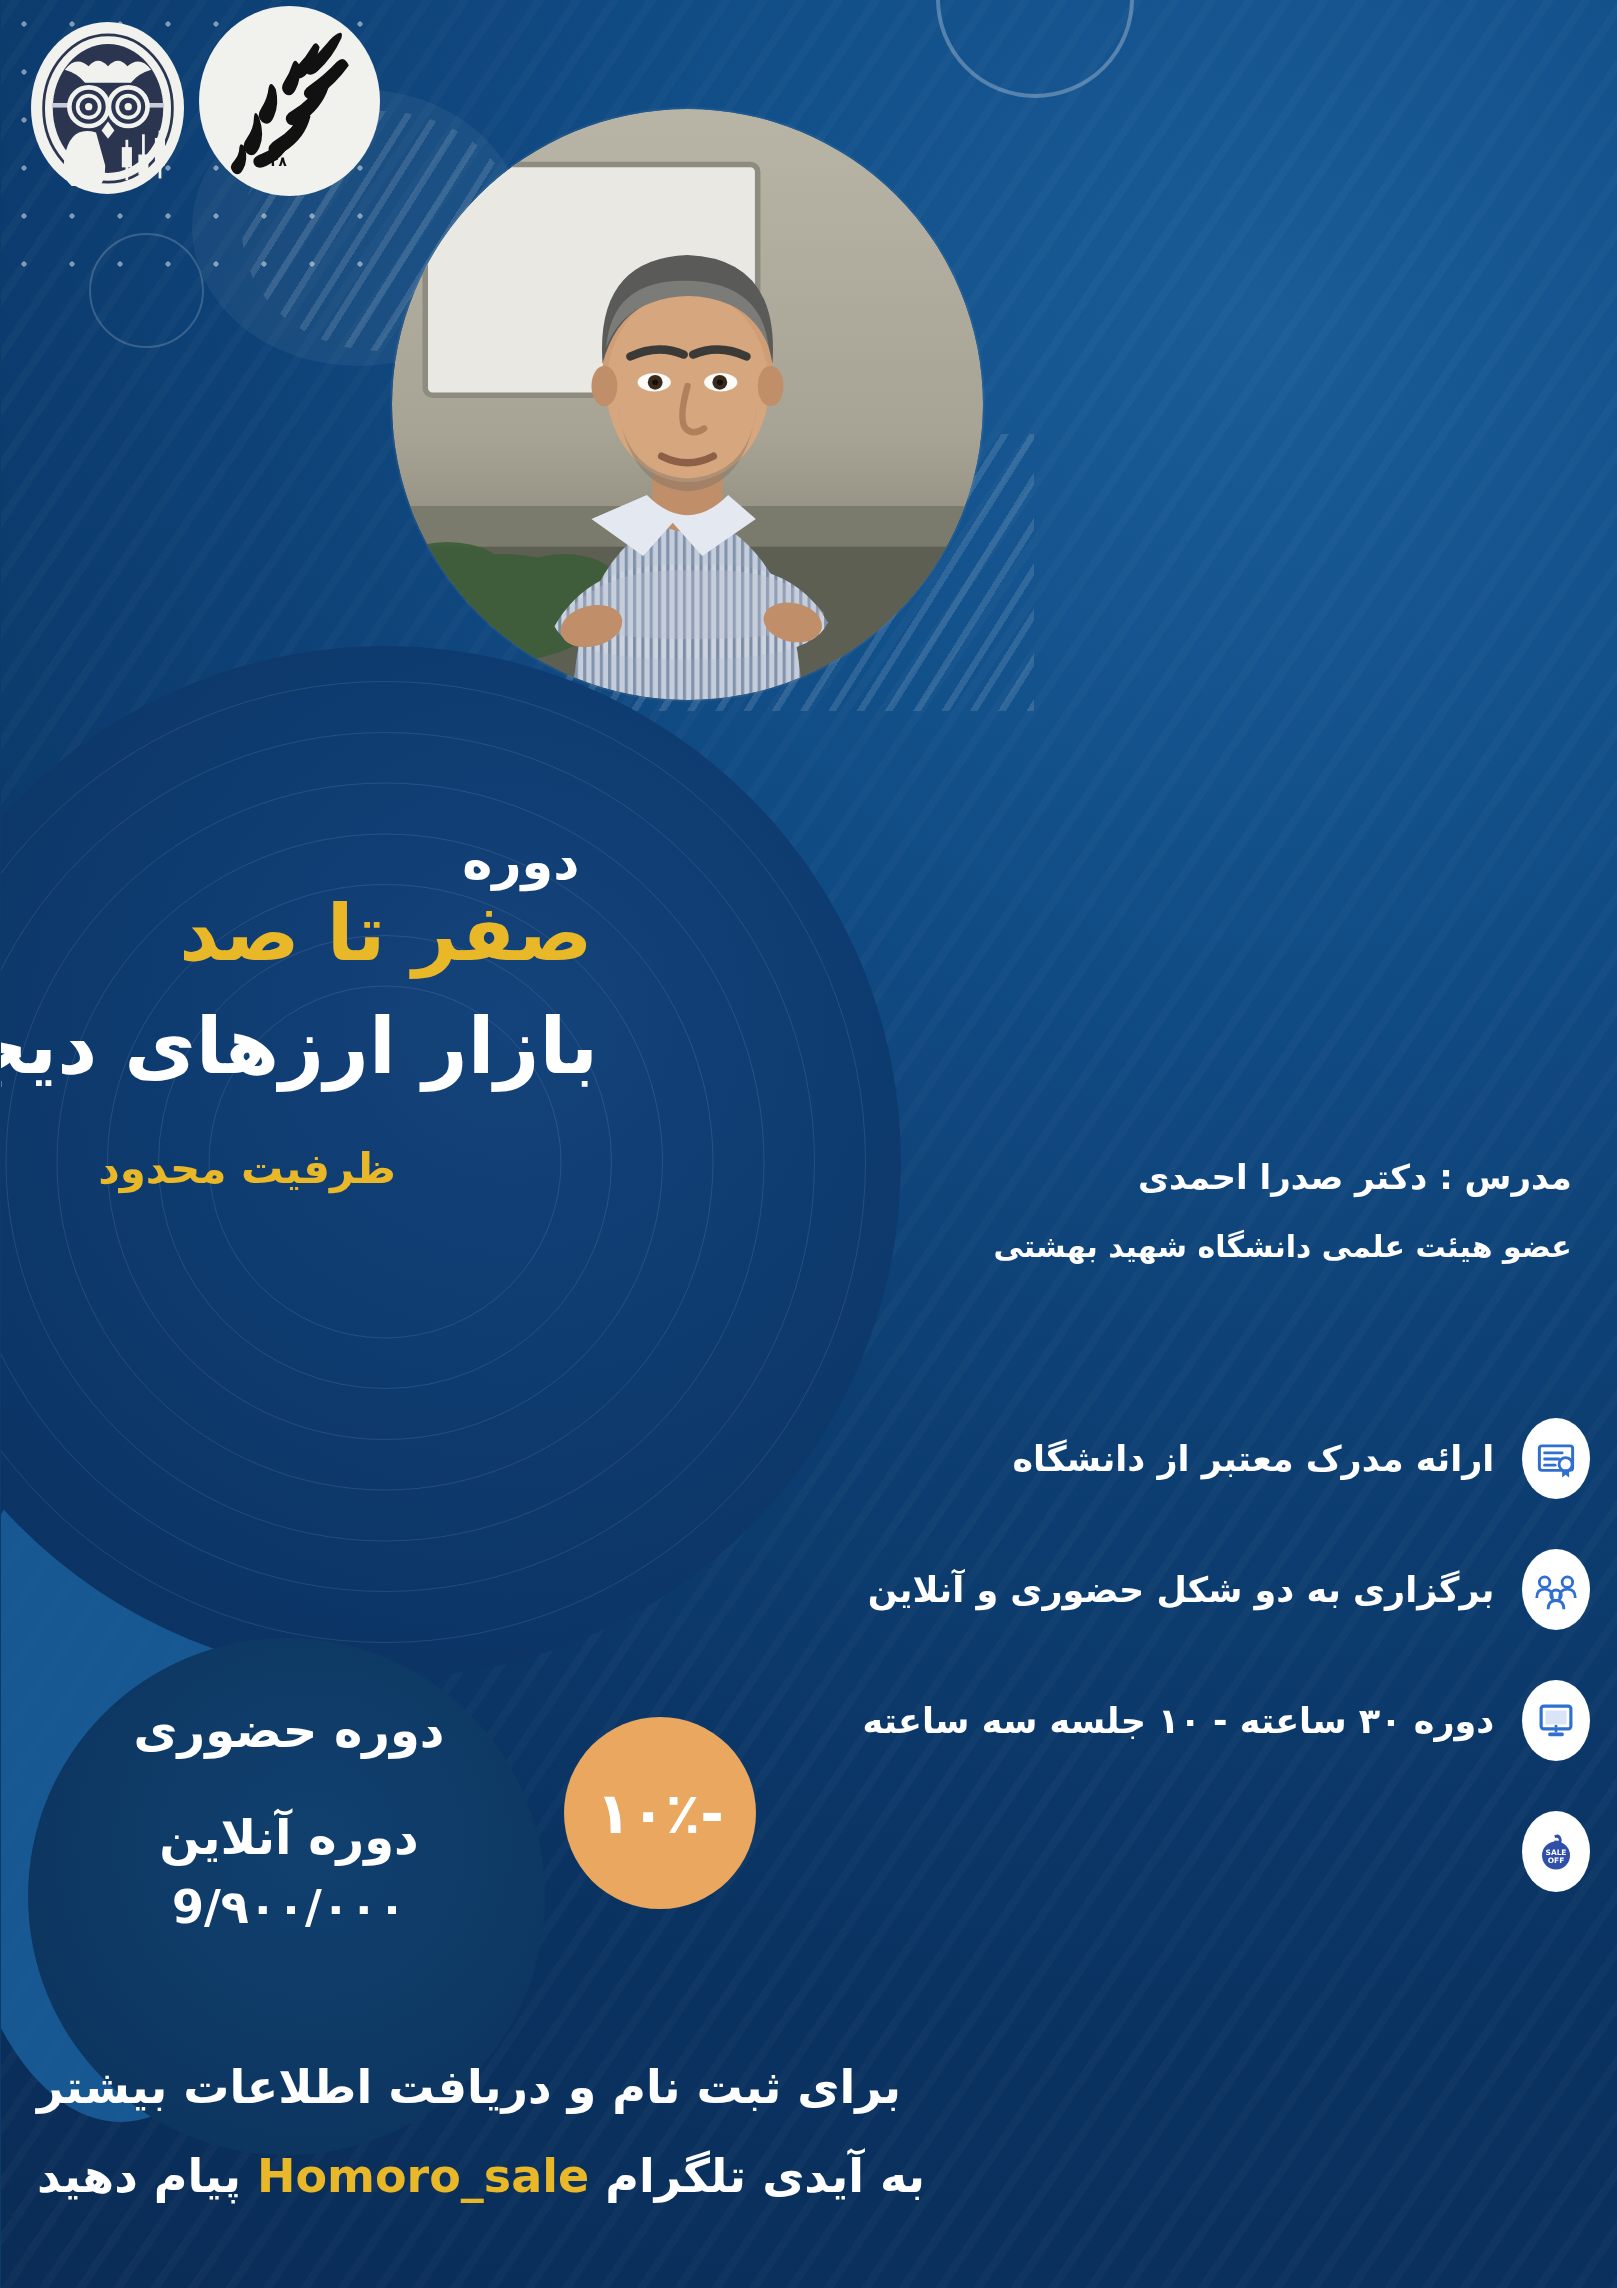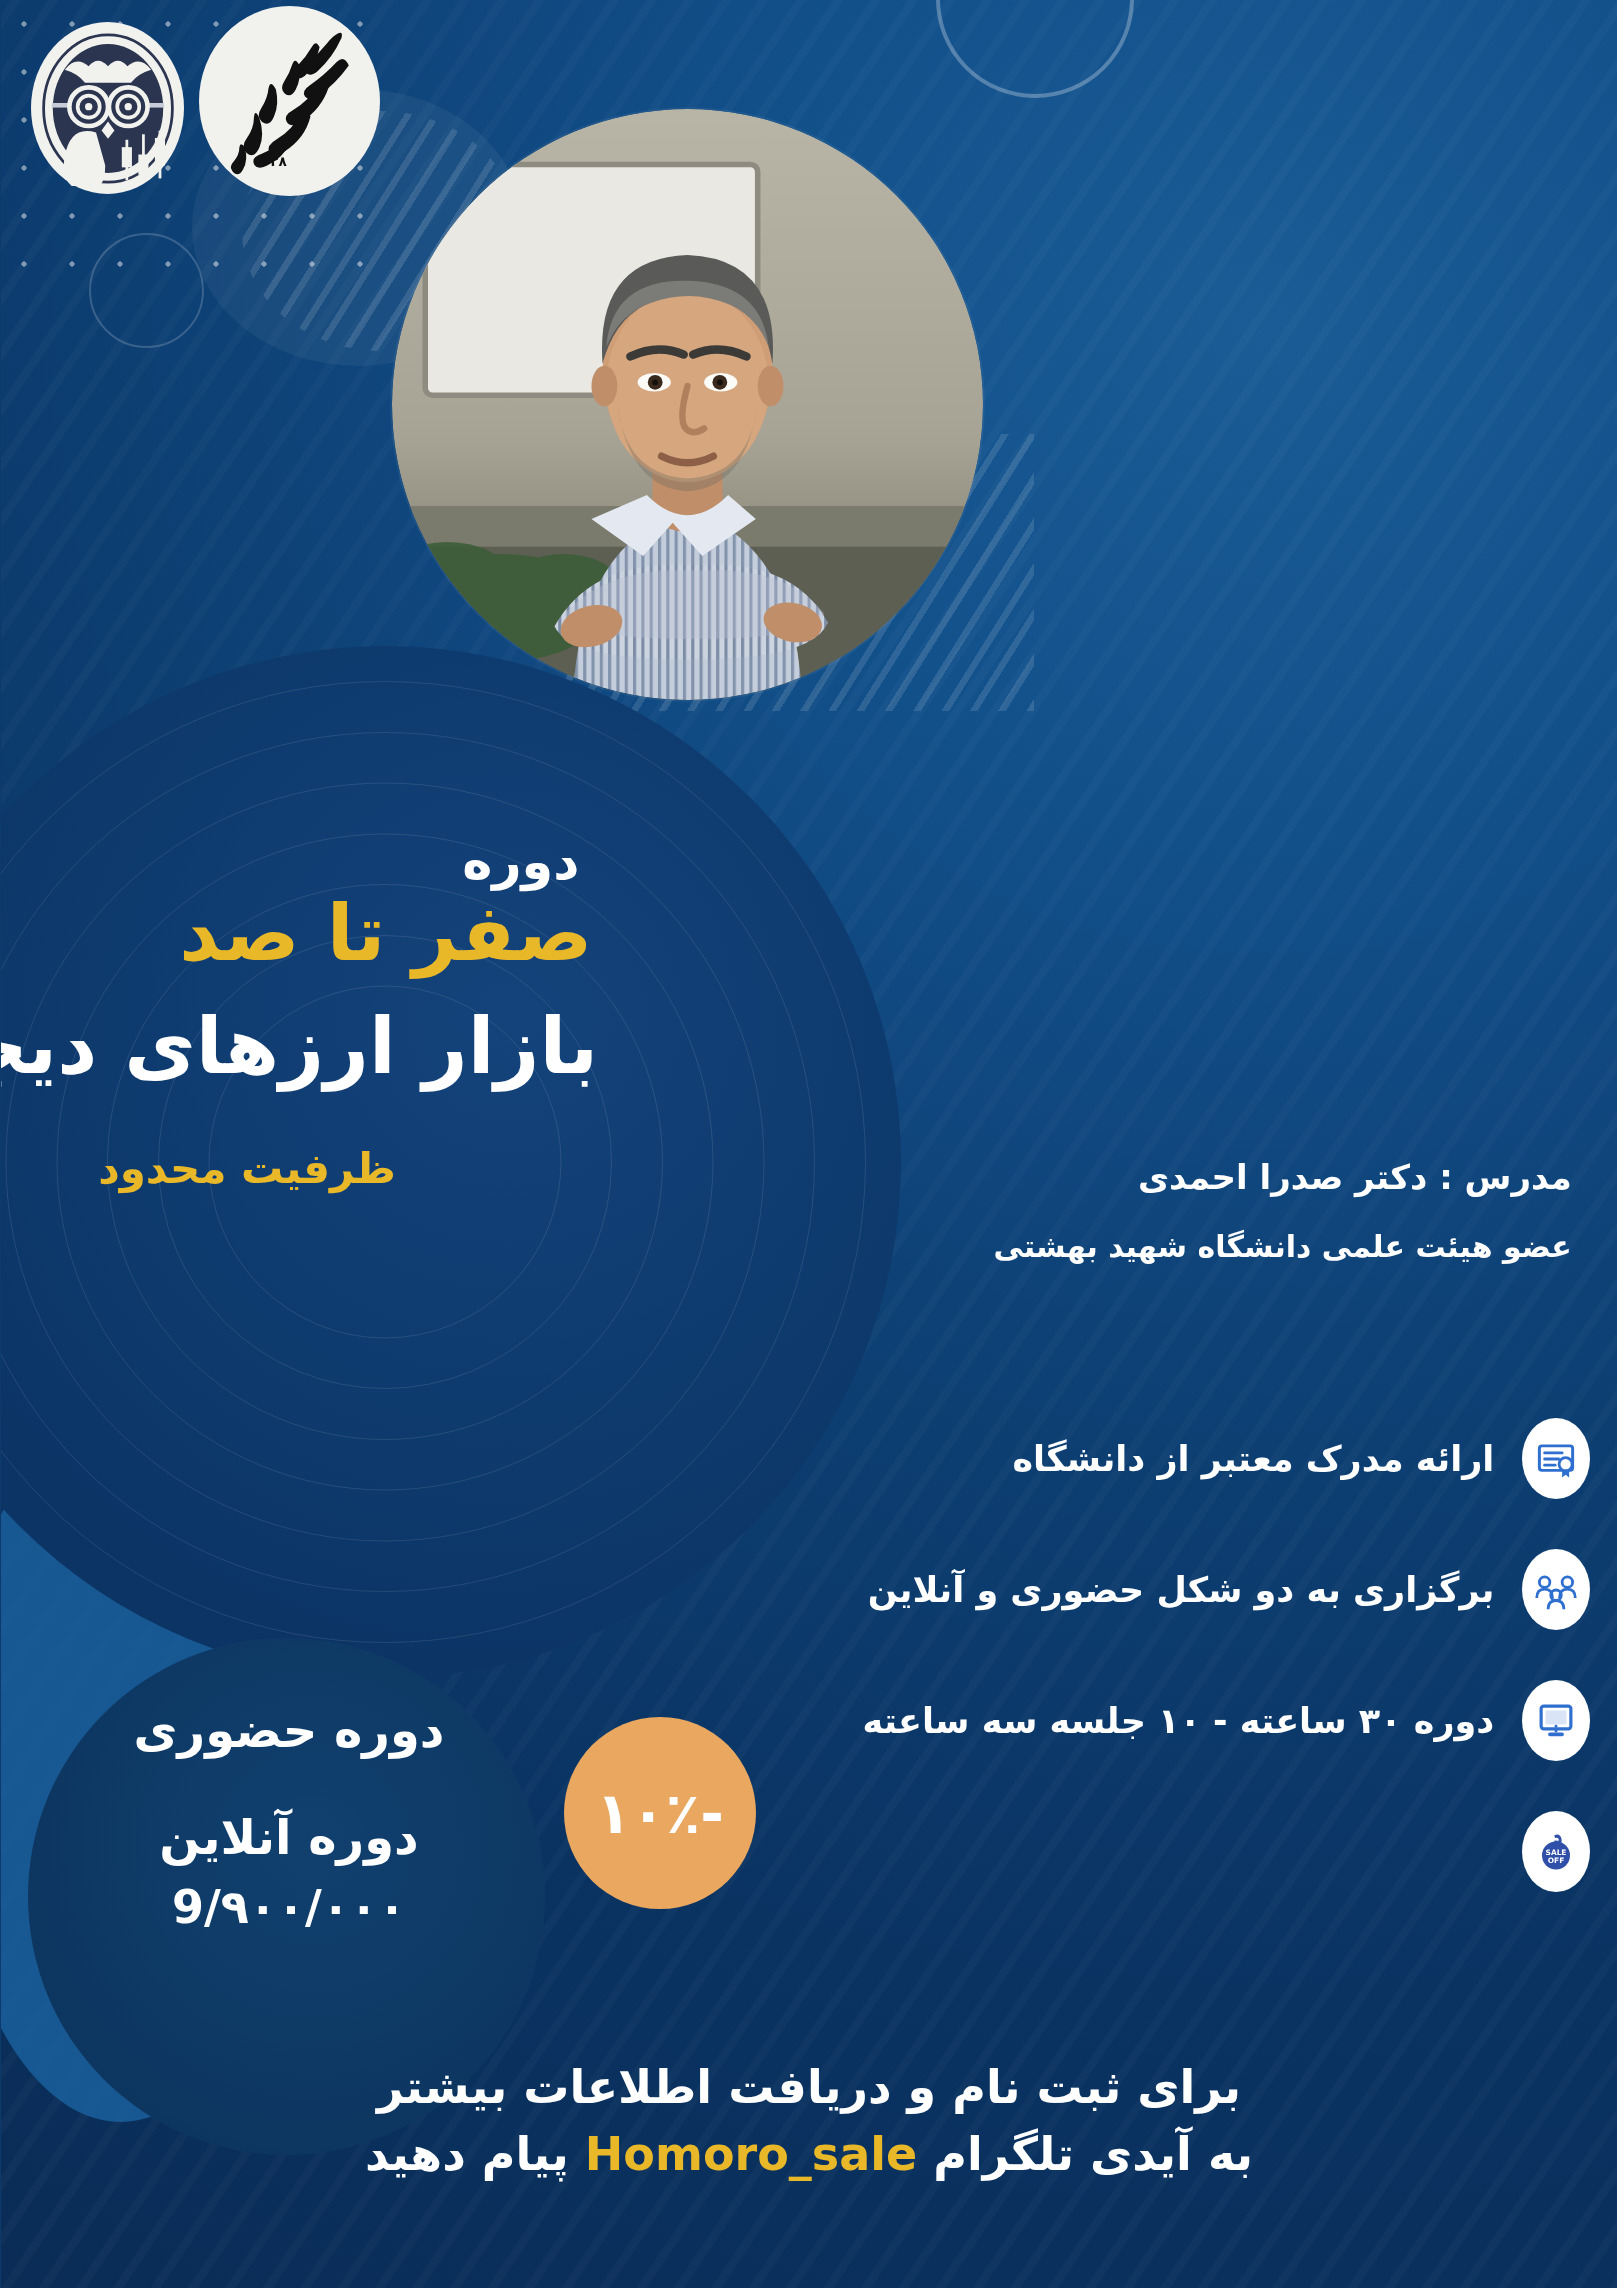--- a/index.html
+++ b/index.html
@@ -134,23 +134,23 @@
   .discount{
     position:absolute;left:564px;top:1717px;width:192px;height:192px;border-radius:50%;
     background:#e9a75f;display:flex;align-items:center;justify-content:center;
   }
   .discount span{
     font-size:57px;font-weight:bold;color:#ffffff;transform:rotate(0deg);
     letter-spacing:0.9px;
   }
 
   
-  .cta{position:absolute;right:0;left:0;top:2054px;text-align:center;direction:rtl;padding:0 37px;}
+  .cta{position:absolute;right:0;left:0;top:2054px;text-align:left;direction:rtl;padding:0 37px;}
   .cta .l1{font-size:46px;font-weight:bold;color:#ffffff;line-height:1.45;}
-  .cta .l2{font-size:46px;font-weight:bold;color:#ffffff;line-height:1.45;}
+  .cta .l2{font-size:46px;font-weight:bold;color:#ffffff;line-height:1.45;margin-top:22px;}
   .cta .handle{color:#e9b829;}
 </style>
 </head>
 <body>
 
 <div id="poster">
 
   <div class="bg-diag"></div>
   <div class="bg-dots"></div>
   <div class="soft-ellipse e1"></div>

